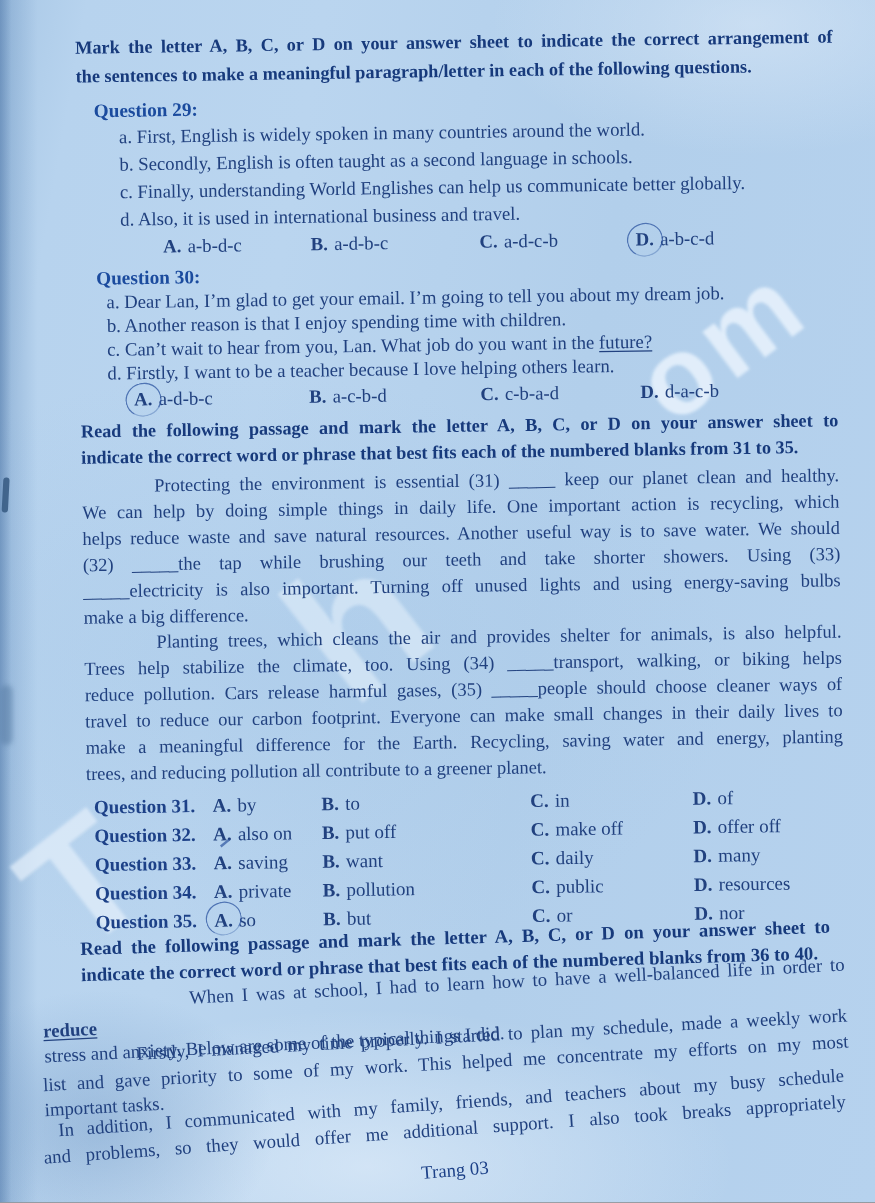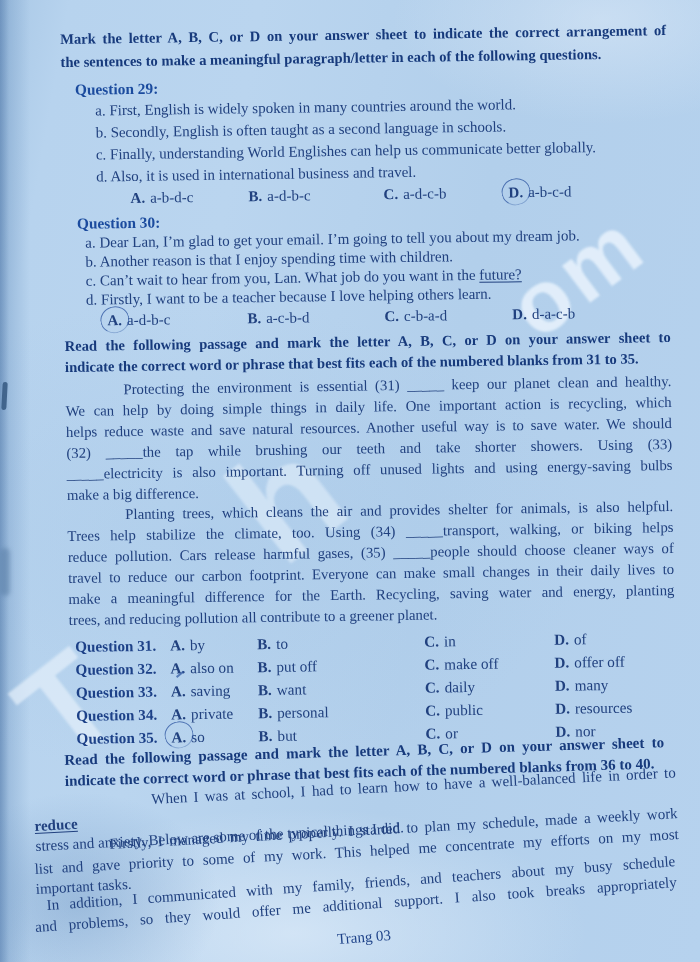--- a/index.html
+++ b/index.html
@@ -167,21 +167,21 @@
       <div class="grow">
         <span class="glabel">Question 33.</span>
         <span><span class="olet tick">A.</span><span>saving</span></span>
         <span><span class="olet">B.</span><span>want</span></span>
         <span><span class="olet">C.</span><span>daily</span></span>
         <span><span class="olet">D.</span><span>many</span></span>
       </div>
       <div class="grow">
         <span class="glabel">Question 34.</span>
         <span><span class="olet">A.</span><span>private</span></span>
-        <span><span class="olet">B.</span><span>personal</span></span>
+        <span><span class="olet">B.</span><span>pollution</span></span>
         <span><span class="olet">C.</span><span>public</span></span>
         <span><span class="olet">D.</span><span>resources</span></span>
       </div>
       <div class="grow">
         <span class="glabel">Question 35.</span>
         <span><span class="olet circled">A.</span><span>so</span></span>
         <span><span class="olet">B.</span><span>but</span></span>
         <span><span class="olet">C.</span><span>or</span></span>
         <span><span class="olet">D.</span><span>nor</span></span>
       </div>

